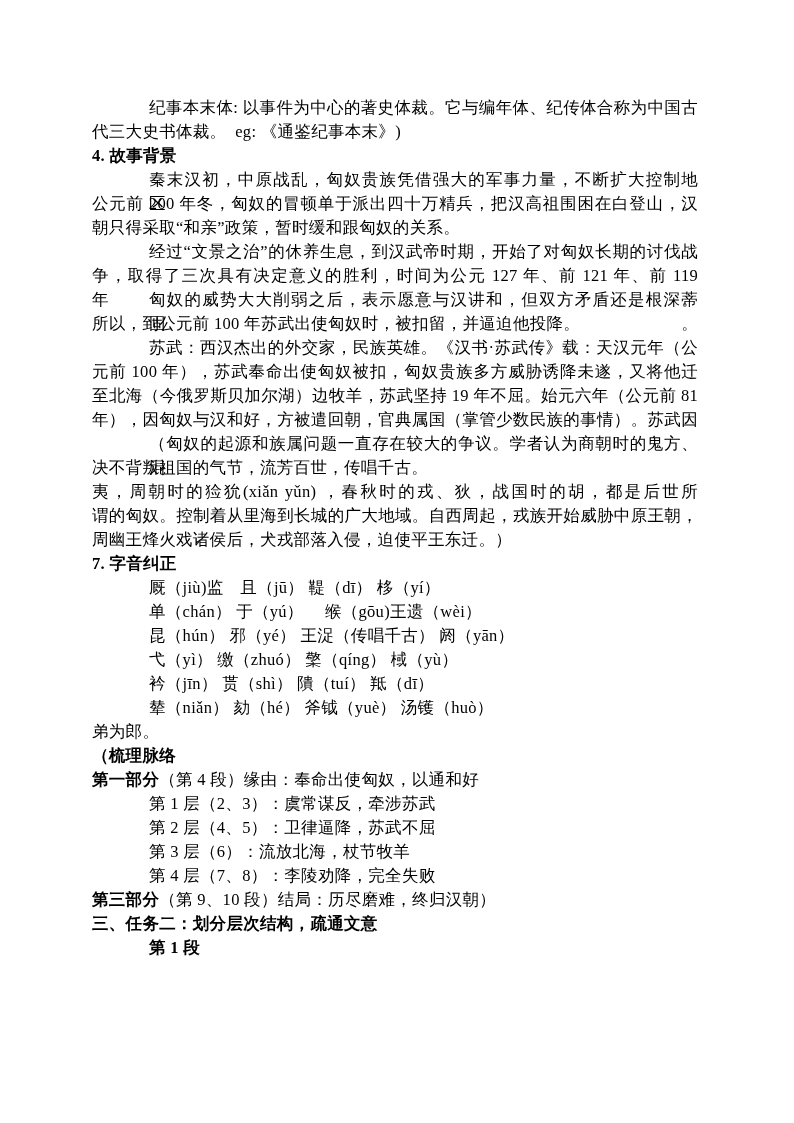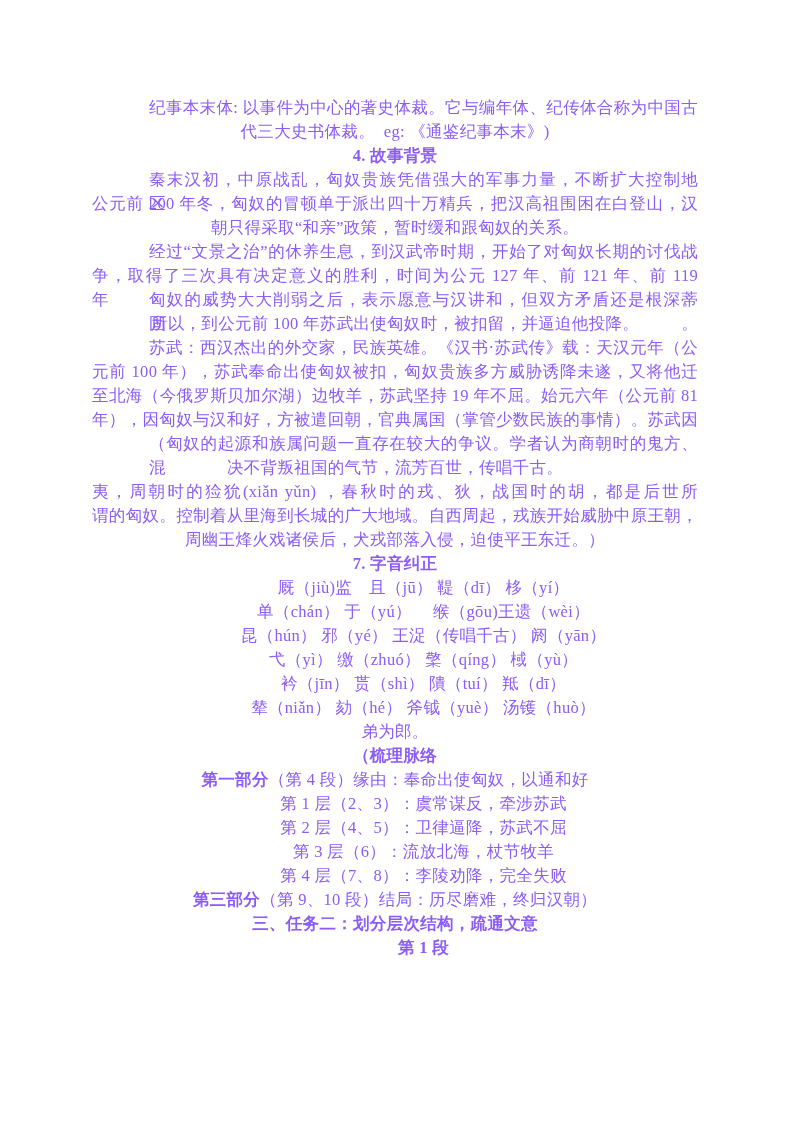--- a/index.html
+++ b/index.html
@@ -7,35 +7,34 @@
     padding: 0;
     background: #ffffff;
   }
   .page {
     position: relative;
     width: 794px;
     height: 1123px;
     background: #ffffff;
     overflow: hidden;
     font-family: "Liberation Serif", "DejaVu Serif", serif;
-    color: #8b5cf6;
+    color: #000000;
   }
   .content {
     position: absolute;
     left: 92px;
     top: 96px;
     width: 606px;
   }
   .line {
     font-size: 16.5px;
     line-height: 24px;
     height: 24px;
     white-space: pre;
     letter-spacing: 0.3px;
-    text-align: center;
   }
   .line.fill {
     white-space: normal;
     text-align: justify;
     text-align-last: justify;
   }
   .line.ind {
     padding-left: 57px;
   }
   .line .bold {

